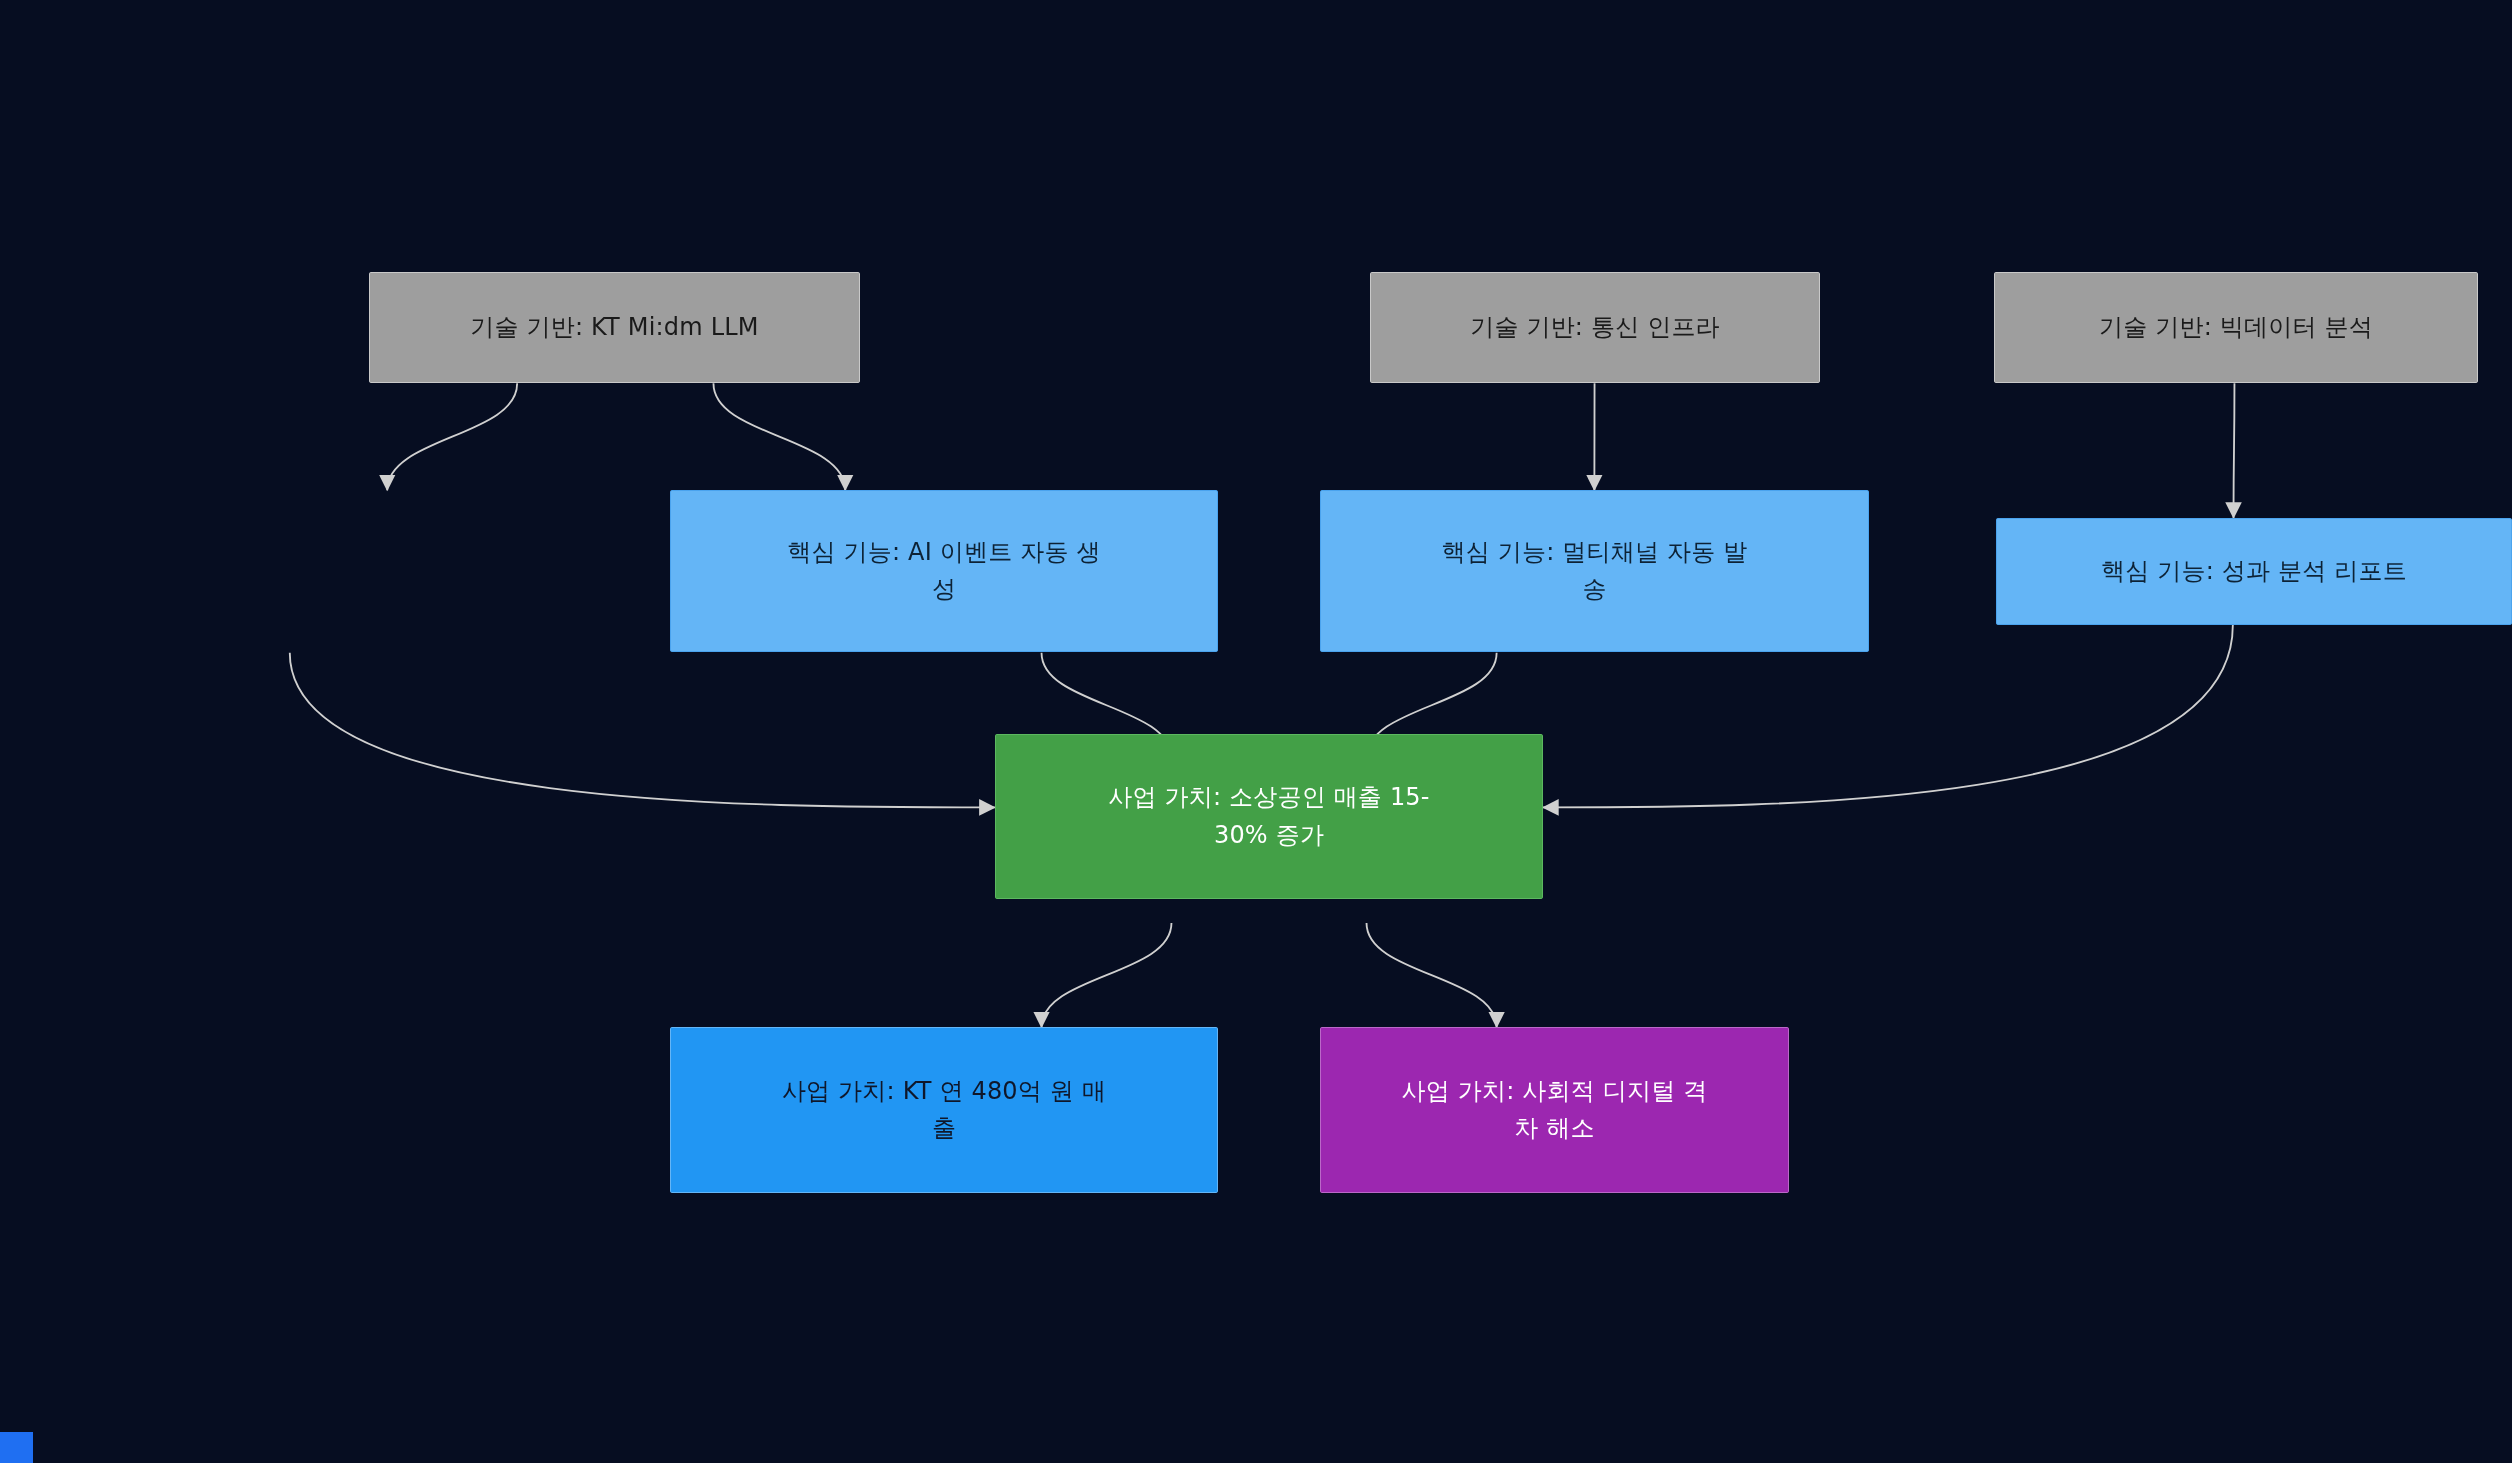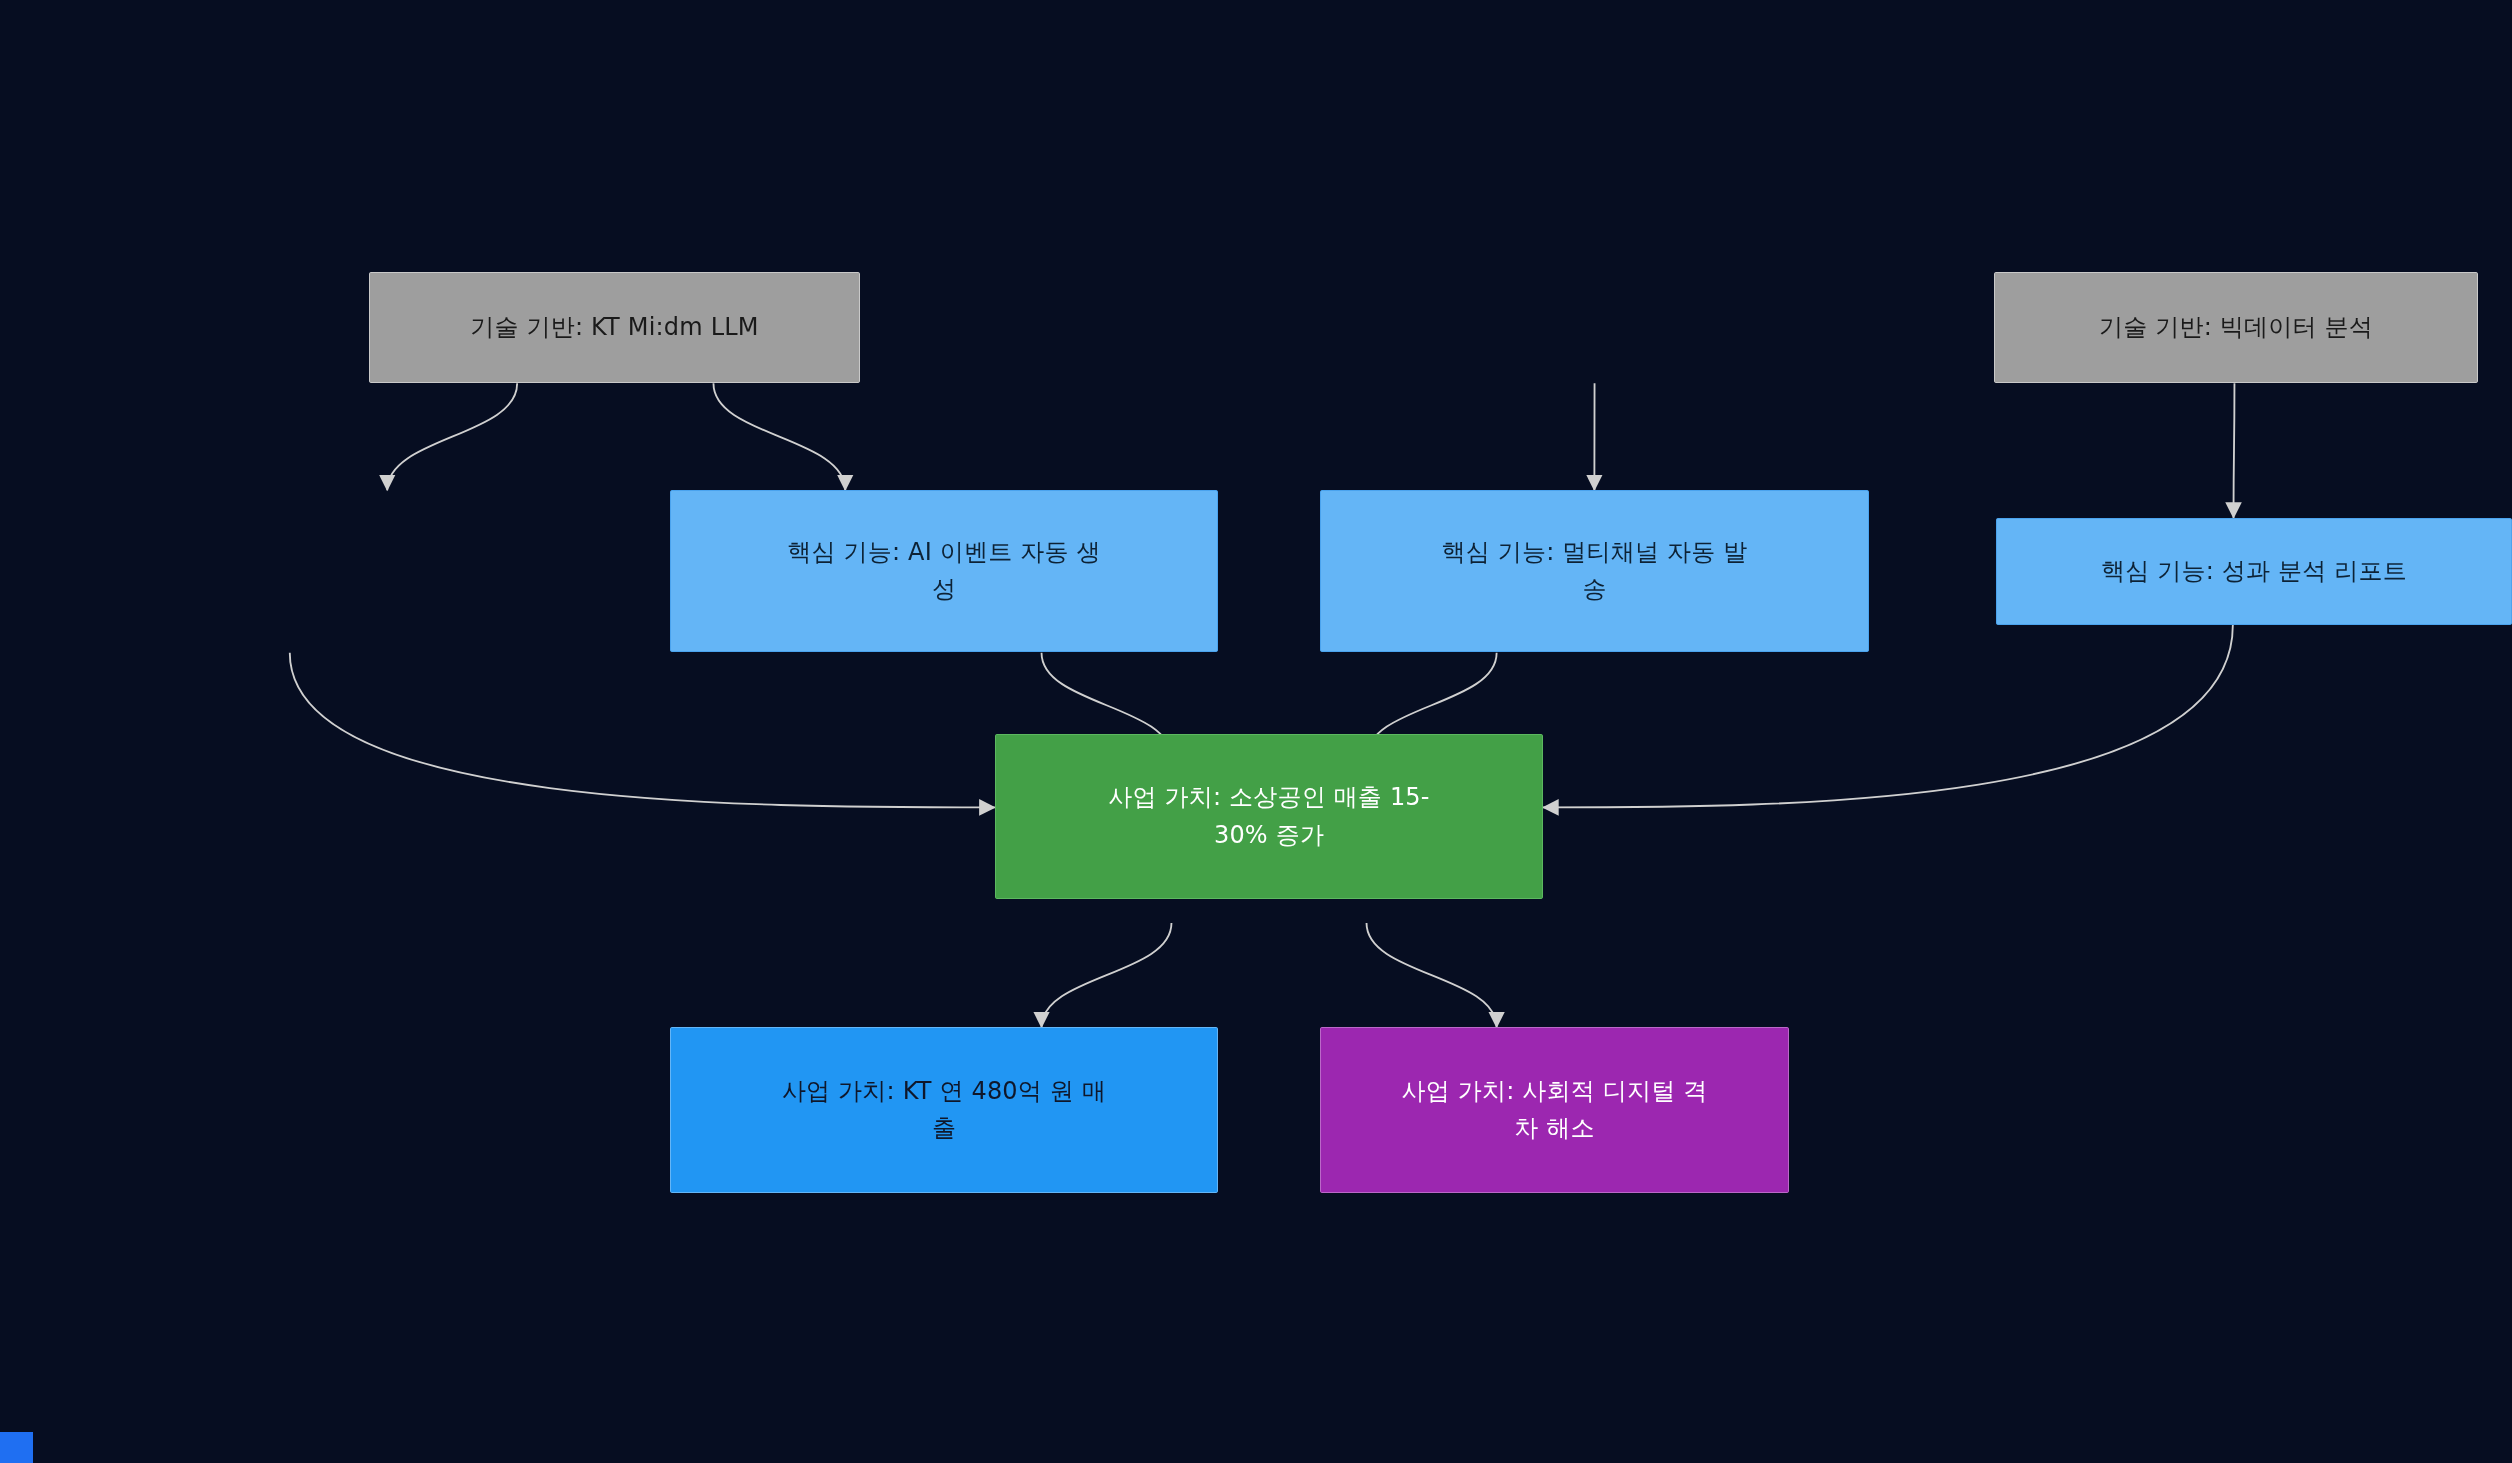--- a/index.html
+++ b/index.html
@@ -68,20 +68,21 @@
       <path d="M314,707 C314,874.7 810.6,874.7 1078,874.7" class="edge" marker-end="url(#arrowhead)"></path>
       <path d="M1128.6,707 C1128.6,764 1269.4,764 1269.4,821" class="edge" marker-end="url(#arrowhead)"></path>
       <path d="M1621.75,707 C1621.75,764 1480.75,764 1480.75,821" class="edge" marker-end="url(#arrowhead)"></path>
       <path d="M2419.5,677 C2419.5,874.7 1933.625,874.7 1672,874.7" class="edge" marker-end="url(#arrowhead)"></path>
       <path d="M1269.4,1000 C1269.4,1056.5 1128.6,1056.5 1128.6,1113" class="edge" marker-end="url(#arrowhead)"></path>
       <path d="M1480.75,1000 C1480.75,1056.5 1621.75,1056.5 1621.75,1113" class="edge" marker-end="url(#arrowhead)"></path>
     </svg>
 
   <div class="node" style="left: 369px; top: 272px; width: 491px; height: 111px; background: rgb(158, 158, 158); border-color: rgb(201, 201, 201); color: rgb(26, 26, 26);">기술 기반: KT Mi:dm LLM</div>
 
+  <div class="node" style="left: 1370px; top: 272px; width: 450px; height: 111px; background: rgb(158, 158, 158); border-color: rgb(201, 201, 201); color: rgb(26, 26, 26);">기술 기반: 통신 인프라</div>
 
   <div class="node" style="left: 1994px; top: 272px; width: 484px; height: 111px; background: rgb(158, 158, 158); border-color: rgb(201, 201, 201); color: rgb(26, 26, 26);">기술 기반: 빅데이터 분석</div>
 
 
   <div class="node" style="left: 1320px; top: 490px; width: 549px; height: 162px; background: rgb(100, 181, 246); border-color: rgb(74, 163, 238); color: rgb(13, 34, 53);">핵심 기능: 멀티채널 자동 발
 송</div>
 
   <div class="node" style="left: 670px; top: 490px; width: 548px; height: 162px; background: rgb(100, 181, 246); border-color: rgb(74, 163, 238); color: rgb(13, 34, 53);">핵심 기능: AI 이벤트 자동 생
 성</div>
 

